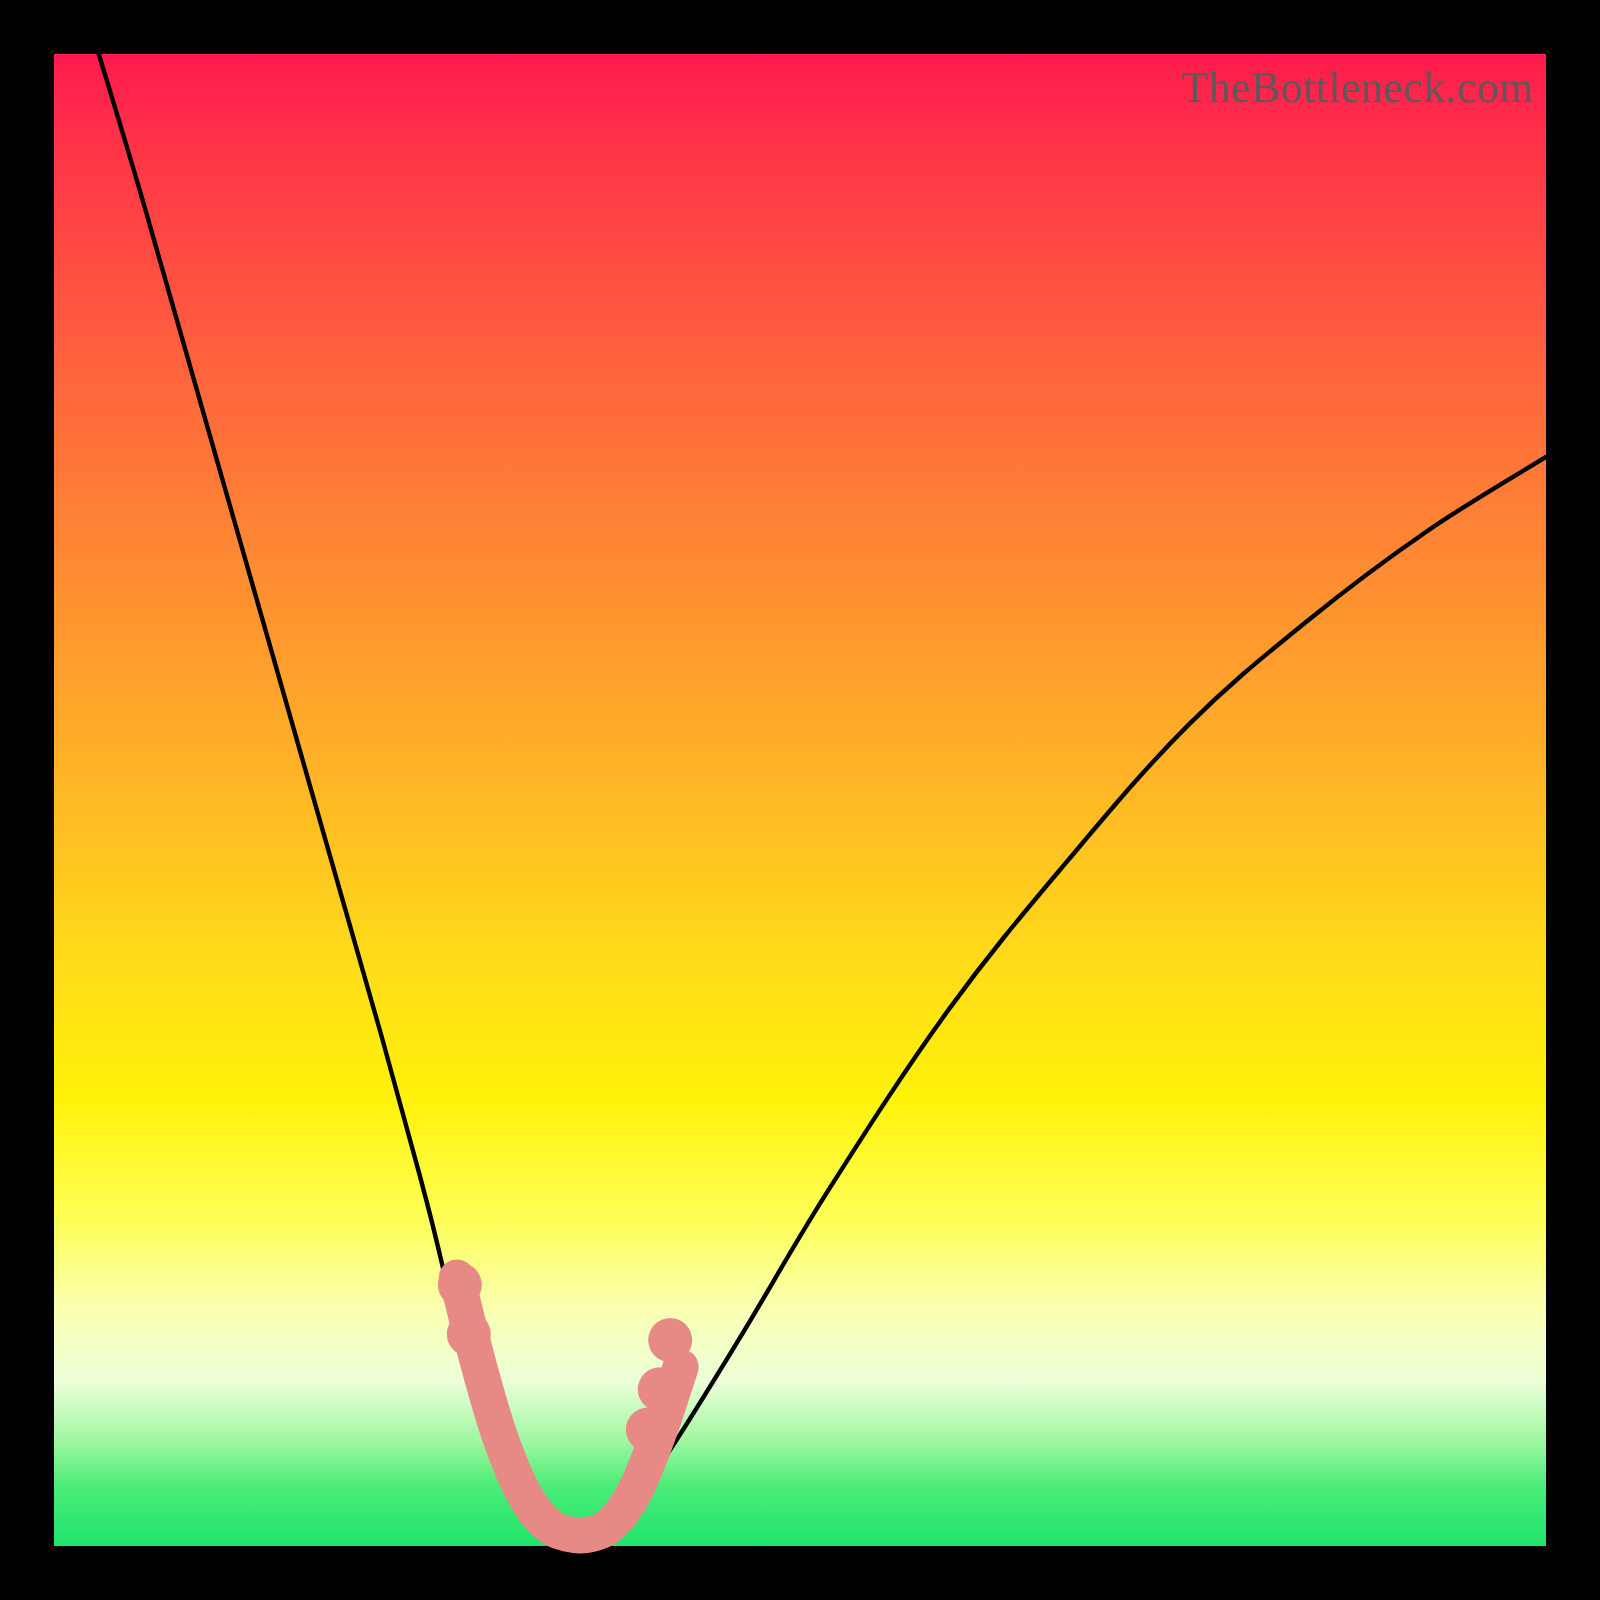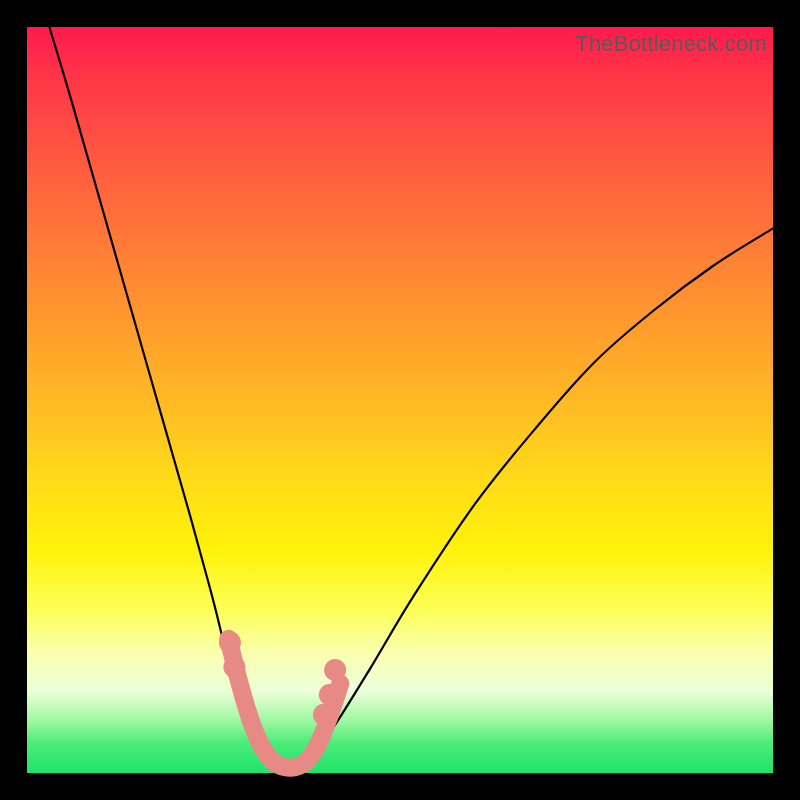--- a/index.html
+++ b/index.html
@@ -11,20 +11,21 @@
     overflow: hidden;
     font-family: Arial, Helvetica, sans-serif;
   }
   .frame {
     position: absolute;
     left: 0;
     top: 0;
     width: 800px;
     height: 800px;
     background: #000;
+    font-family: Liberation Serif, serif;
   }
   .plot-area {
     position: absolute;
     left: 27px;
     top: 27px;
     width: 746px;
     height: 746px;
     background: linear-gradient(
       to bottom,
       #ff1a4d 0%,

